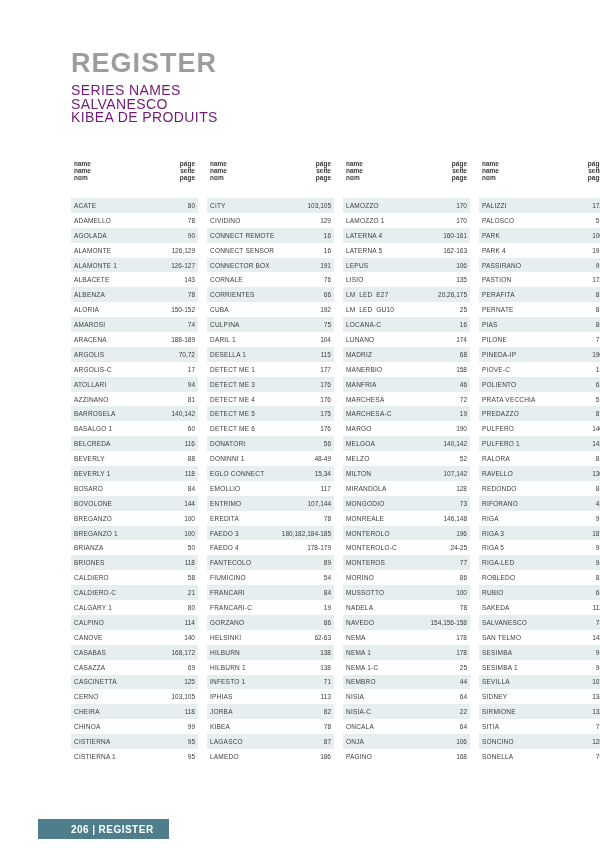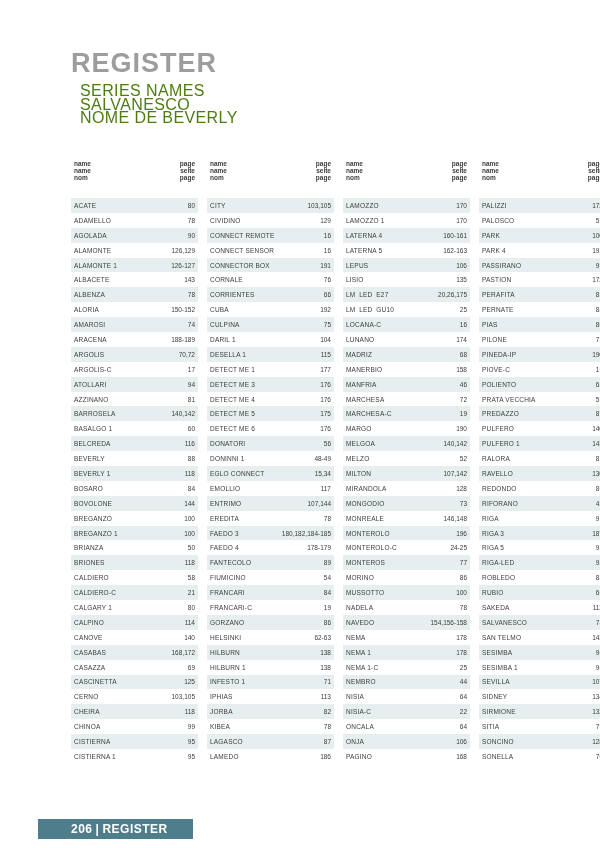--- a/index.html
+++ b/index.html
@@ -5,22 +5,22 @@
   * { margin:0; padding:0; box-sizing:border-box; }
   html,body { background:#ffffff; }
   body { font-family:"Liberation Sans", sans-serif; }
   .page { position:relative; width:600px; height:848px; background:#ffffff; overflow:hidden;margin-left:38px; }
 
   .title {
     position:absolute; left:33px; top:48px;
     font-size:27px; font-weight:700; letter-spacing:1px; color:#9d9d9c;
   }
   .subtitles {
-    position:absolute; left:42px; top:84px;
-    font-size:16px; line-height:13.5px; letter-spacing:0.4px; color:#4d7c0f;
+    position:absolute; left:33px; top:84px;
+    font-size:14px; line-height:13.5px; letter-spacing:0.4px; color:#701a75;
   }
 
   #columns {
     position:absolute; left:33px; top:160px; width:535px;
     display:flex; gap:9px;
   }
   .col { flex:0 0 127px; width:127px; }
   .col-header {
     display:flex; justify-content:space-between; padding:0 3px;
     font-size:6.5px; line-height:7px; font-weight:700; color:#3c3c3b;
@@ -30,38 +30,38 @@
   .row {
     display:flex; justify-content:space-between; align-items:center;
     height:14.9px; padding:0 3px;
     font-size:6.5px; color:#3c3c3b;
   }
   .rows .row:nth-child(odd) { background:#e7eef0; }
   .nm { white-space:nowrap; letter-spacing:0.2px; overflow:hidden; }
   .pg { white-space:nowrap; text-align:right; padding-left:4px; }
 
   .footer {
-    position:absolute; left:0; bottom:9px; width:155px; height:20px;
+    position:absolute; left:0; bottom:9px; width:131px; height:20px;
     background:#4e7e8c; color:#ffffff;
     display:flex; align-items:center; padding-left:33px;
-    font-size:12px; font-weight:700; letter-spacing:0.5px;
+    font-size:10px; font-weight:700; letter-spacing:0.5px;
   }
   .footer span { margin-right:3px; }
 </style>
 </head>
 <body>
 
 <div class="page">
 
   <div class="title">REGISTER</div>
 
   <div class="subtitles">
     <div>SERIES NAMES</div>
     <div>SALVANESCO</div>
-    <div>NOME DE BEVERLY</div>
+    <div>KIBEA DE PRODUITS</div>
   </div>
 
   <div id="columns">
       <div class="col">
         <div class="col-header">
           <div class="hl">
             <div>name</div>
             <div>name</div>
             <div>nom</div>
           </div>

